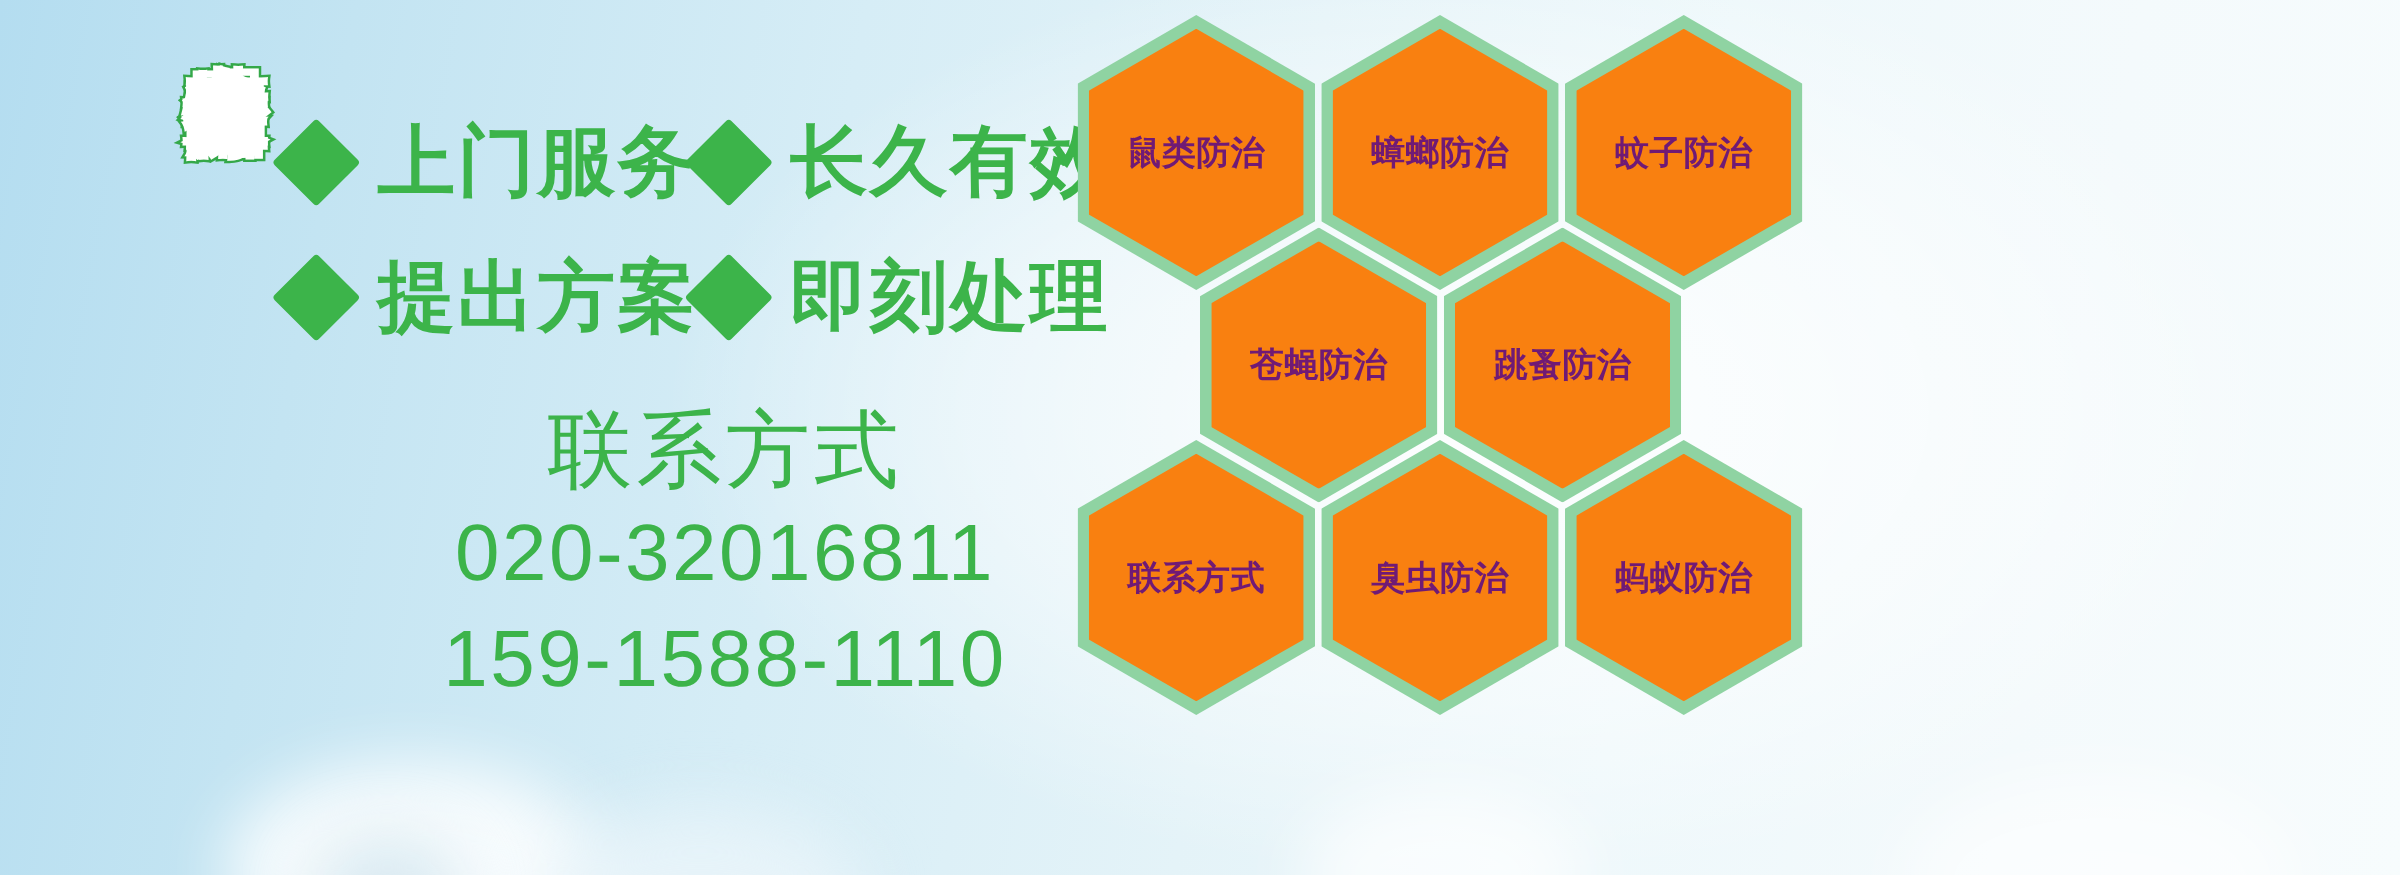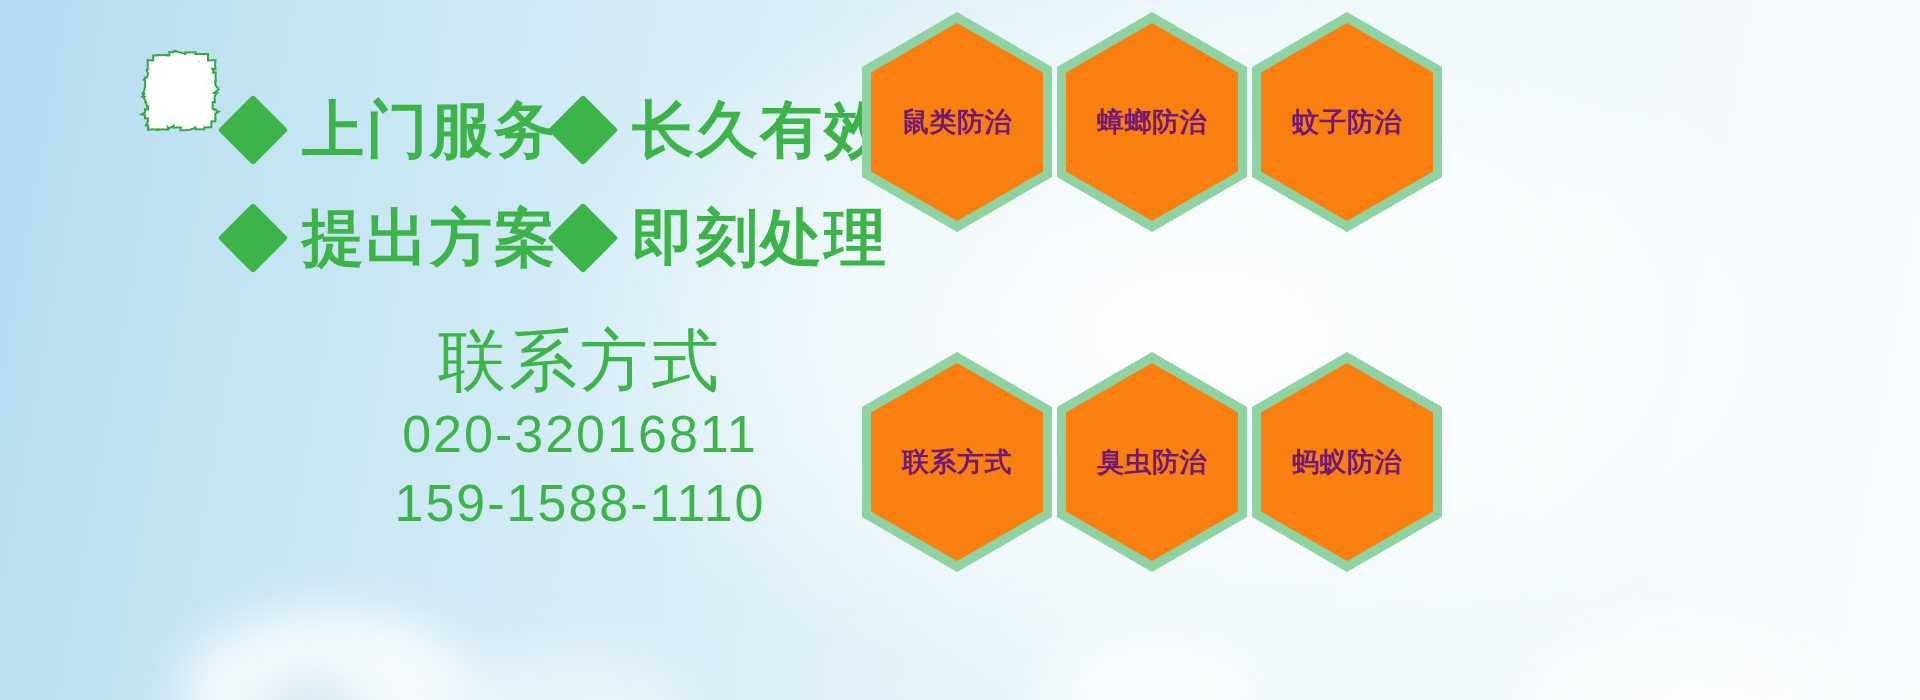--- a/index.html
+++ b/index.html
@@ -83,21 +83,21 @@
     text-align: center;
   }
   #contact-title {
     font-size: 68px;
     font-weight: normal;
     color: #3cb44a;
     letter-spacing: 3px;
     line-height: 1.18;
   }
   .phone-number {
-    font-size: 52px;
+    font-size: 64px;
     color: #3cb44a;
     letter-spacing: 2px;
     line-height: 1.32;
     font-weight: normal;
   }
 
   
   #hex-grid {
     position: absolute;
     left: 862px; top: 4px;
@@ -195,21 +195,31 @@
         <span class="hex-label">蚊子防治</span>
       </div>
     </div>
 
     <div class="hex r1c2">
       <div class="hex-inner">
         <span class="hex-label">蟑螂防治</span>
       </div>
     </div>
 
-
+    <div class="hex r2c1">
+      <div class="hex-inner">
+        <span class="hex-label">苍蝇防治</span>
+      </div>
+    </div>
+
+    <div class="hex r2c2">
+      <div class="hex-inner">
+        <span class="hex-label">跳蚤防治</span>
+      </div>
+    </div>
 
     <div class="hex r3c1">
       <div class="hex-inner">
         <span class="hex-label">联系方式</span>
       </div>
     </div>
 
     <div class="hex r3c2">
       <div class="hex-inner">
         <span class="hex-label">臭虫防治</span>

